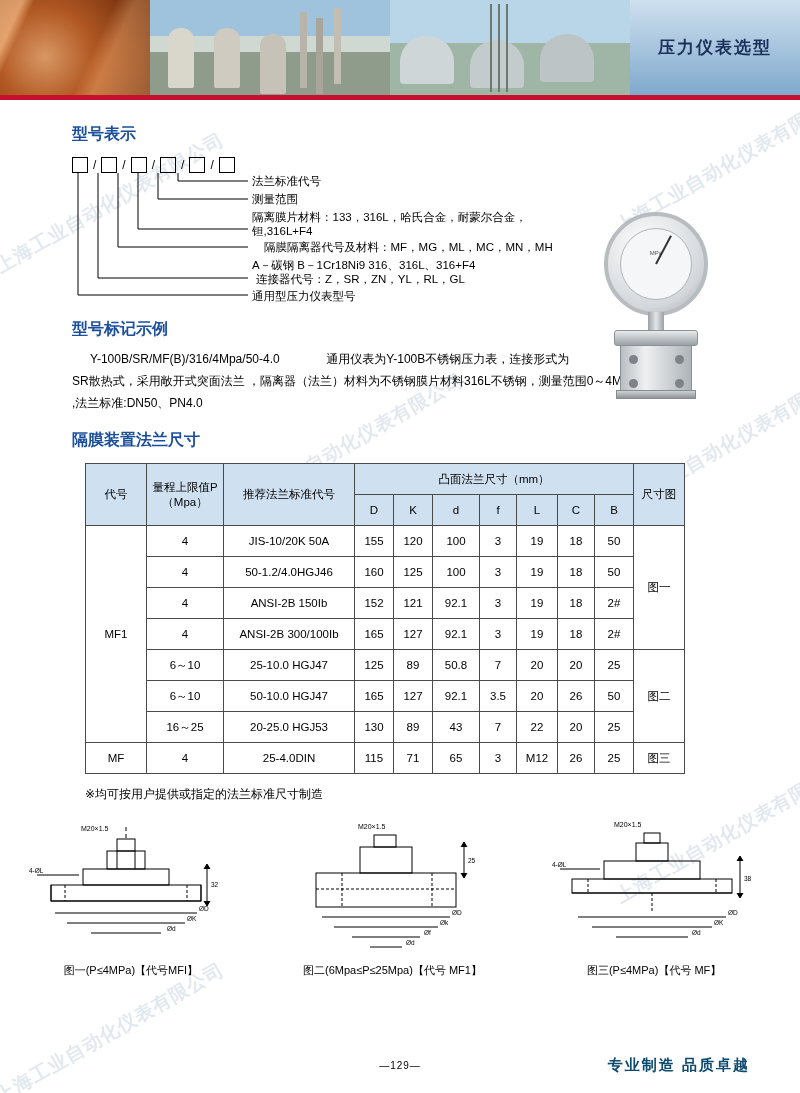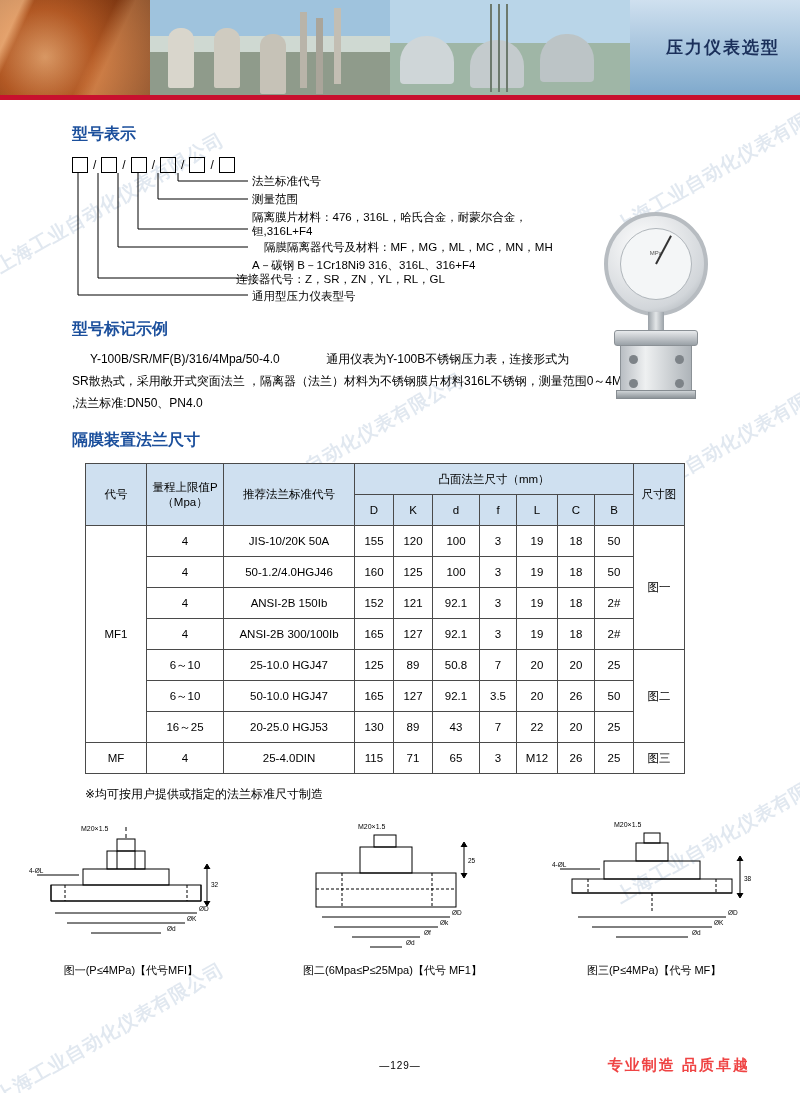--- a/index.html
+++ b/index.html
@@ -22,21 +22,21 @@
   .b2{width:240px;background:
       linear-gradient(180deg,#9fc3dd 0 38%,#cfd9d2 38% 55%,#8f9b8b 55% 100%);
       position:relative;overflow:hidden;}
   .b2:before{content:"";position:absolute;left:18px;top:28px;width:26px;height:60px;border-radius:12px 12px 2px 2px;background:#d9d6cc;box-shadow:46px 0 0 #cfcbc0,92px 6px 0 #c6c2b7;}
   .b2:after{content:"";position:absolute;left:150px;top:12px;width:7px;height:76px;background:#b9b4a9;box-shadow:16px 6px 0 #aaa59a,34px -4px 0 #c3beb3;}
   .b3{width:240px;background:
       linear-gradient(180deg,#b9d5e8 0 45%,#9fb6a6 45% 100%);position:relative;overflow:hidden;}
   .b3:before{content:"";position:absolute;left:10px;top:36px;width:54px;height:48px;border-radius:26px 26px 4px 4px;background:#cfd6d8;box-shadow:70px 4px 0 #c4cbcd,140px -2px 0 #bcc4c6;}
   .b3:after{content:"";position:absolute;left:100px;top:4px;width:2px;height:88px;background:#6d7a6d;box-shadow:8px 0 0 #6d7a6d,16px 0 0 #6d7a6d;}
   .b4{flex:1;background:linear-gradient(180deg,#cfe0ef 0%,#7fa9cc 100%);
-      display:flex;align-items:center;justify-content:flex-end;padding-right:20px;box-sizing:border-box;}
+      display:flex;align-items:center;justify-content:flex-end;padding-right:28px;box-sizing:border-box;}
   .banner-title{font-size:17px;font-weight:bold;color:#1a2f5a;letter-spacing:2px;}
   .redbar{width:800px;height:5px;background:#c8102e;}
 
   
   .wm{position:absolute;color:rgba(120,150,185,.22);font-size:19px;font-weight:bold;
       transform:rotate(-30deg);white-space:nowrap;pointer-events:none;letter-spacing:1px;}
 
   .page{position:relative;padding:10px 15px 0 0;}
 
   h2.sec{font-size:16px;font-weight:bold;color:#1b4f9c;margin:0;}
@@ -77,21 +77,21 @@
 
   
   .drawings{margin:14px 0 0 0;display:flex;justify-content:space-around;}
   .dwg{width:230px;text-align:center;}
   .dwg .cap{font-size:11px;margin-top:6px;}
   .dwg svg{display:block;margin:0 auto;}
 
   
   .footer{position:absolute;left:0;bottom:22px;width:800px;}
   .pagenum{text-align:center;font-size:10px;letter-spacing:1px;}
-  .slogan{position:absolute;right:50px;bottom:-4px;font-size:15px;font-weight:bold;color:#ef4444;letter-spacing:2px;}
+  .slogan{position:absolute;right:50px;bottom:-4px;font-size:15px;font-weight:bold;color:#0c4a6e;letter-spacing:2px;}
 </style>
 </head>
 <body>
 
 <div class="banner">
   <div class="strip b1"></div>
   <div class="strip b2"></div>
   <div class="strip b3"></div>
   <div class="strip b4">
     <span class="banner-title">压力仪表选型</span>
@@ -130,25 +130,25 @@
     <svg width="620" height="128">
       <path d="M6,0 L6,122 L176,122" stroke="#000" fill="none" stroke-width="1"></path>
       <path d="M26,0 L26,105 L176,105" stroke="#000" fill="none" stroke-width="1"></path>
       <path d="M46,0 L46,74 L176,74" stroke="#000" fill="none" stroke-width="1"></path>
       <path d="M66,0 L66,56 L176,56" stroke="#000" fill="none" stroke-width="1"></path>
       <path d="M86,0 L86,26 L176,26" stroke="#000" fill="none" stroke-width="1"></path>
       <path d="M106,0 L106,8 L176,8" stroke="#000" fill="none" stroke-width="1"></path>
     </svg>
     <div class="lead-text" style="left:180px;top:1px;">法兰标准代号</div>
     <div class="lead-text" style="left:180px;top:19px;">测量范围</div>
-    <div class="lead-text" style="left:180px;top:37px;">隔离膜片材料：476，316L，哈氏合金，耐蒙尔合金，</div>
+    <div class="lead-text" style="left:180px;top:37px;">隔离膜片材料：133，316L，哈氏合金，耐蒙尔合金，</div>
     <div class="lead-text" style="left:180px;top:51px;">钽,316L+F4</div>
     <div class="lead-text" style="left:192px;top:67px;">隔膜隔离器代号及材料：MF，MG，ML，MC，MN，MH</div>
     <div class="lead-text" style="left:180px;top:85px;">A－碳钢 B－1Cr18Ni9 316、316L、316+F4</div>
-    <div class="lead-text" style="left:164px;top:99px;">连接器代号：Z，SR，ZN，YL，RL，GL</div>
+    <div class="lead-text" style="left:184px;top:99px;">连接器代号：Z，SR，ZN，YL，RL，GL</div>
     <div class="lead-text" style="left:180px;top:116px;">通用型压力仪表型号</div>
   </div>
 
   <div class="gauge">
     <div class="gface">
       <div class="glabel">MPa</div>
       <div class="gneedle"></div>
     </div>
     <div class="gstem"></div>
     <div class="gflange"></div>

